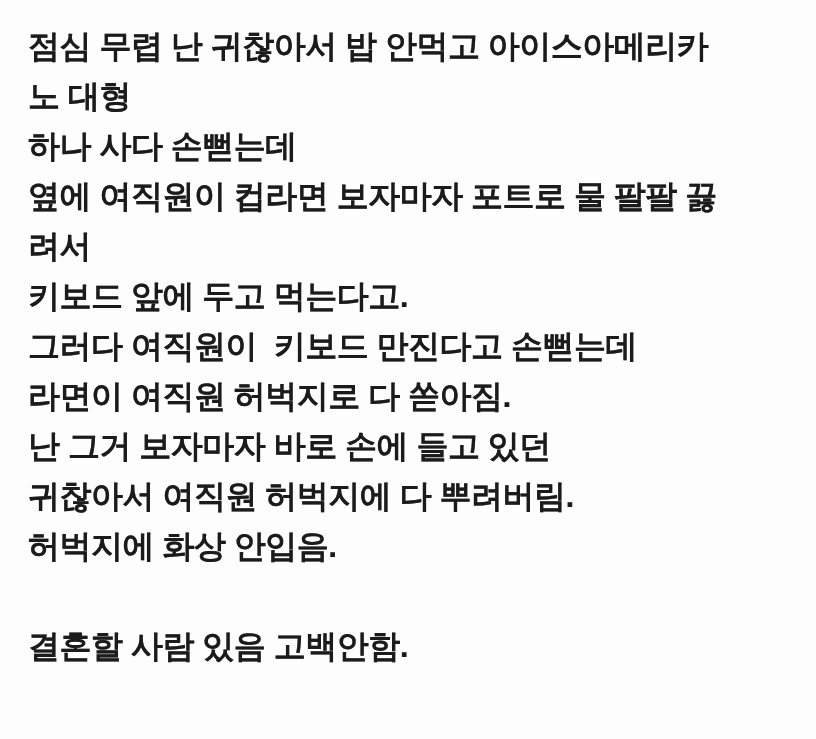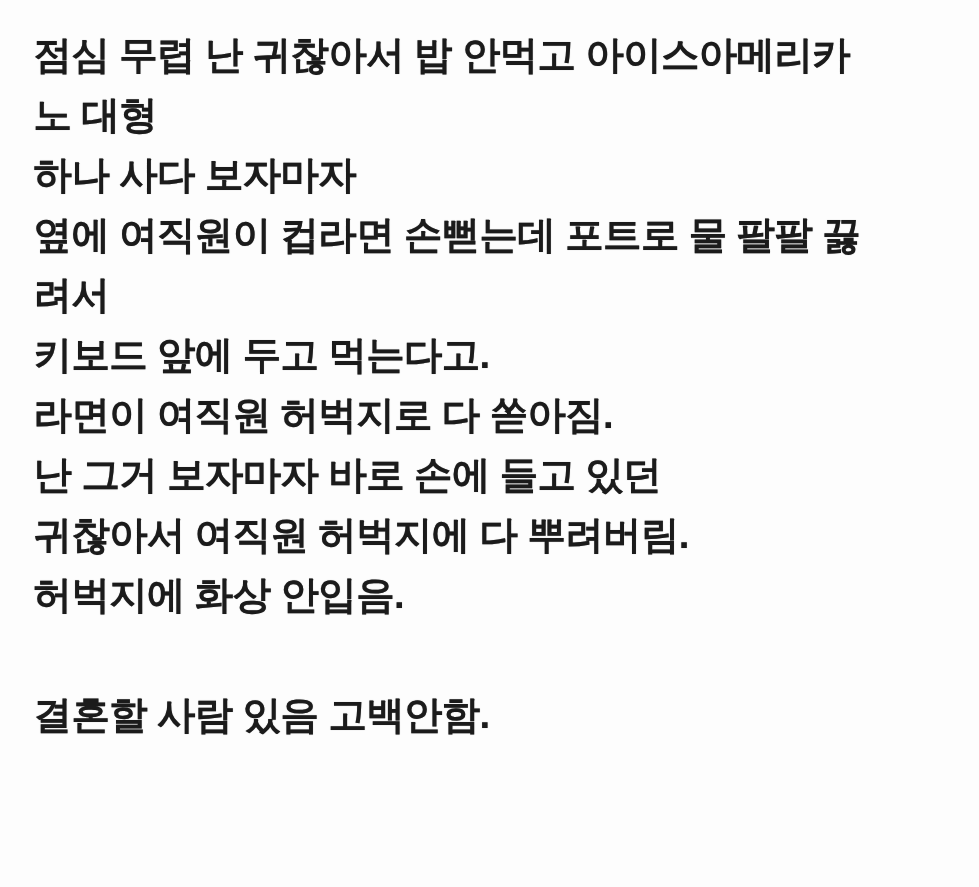--- a/index.html
+++ b/index.html
@@ -33,23 +33,24 @@
     
     text-shadow: 0 0 0.6px rgba(20, 20, 20, 0.55);
   }
 </style>
 </head>
 <body>
 
 <div class="page">
   <div class="post-body">
     <div class="line">점심 무렵 난 귀찮아서 밥 안먹고 아이스아메리카노 대형</div>
-    <div class="line">하나 사다 보자마자</div>
-    <div class="line">옆에 여직원이 컵라면 손뻗는데 포트로 물 팔팔 끓려서</div>
+    <div class="line">하나 사다 손뻗는데</div>
+    <div class="line">옆에 여직원이 컵라면 보자마자 포트로 물 팔팔 끓려서</div>
     <div class="line">키보드 앞에 두고 먹는다고.</div>
+    <div class="line">그러다 여직원이  키보드 만진다고 손뻗는데</div>
     <div class="line">라면이 여직원 허벅지로 다 쏟아짐.</div>
     <div class="line">난 그거 보자마자 바로 손에 들고 있던</div>
     <div class="line">귀찮아서 여직원 허벅지에 다 뿌려버림.</div>
     <div class="line">허벅지에 화상 안입음.</div>
     <div class="line"></div>
     <div class="line">결혼할 사람 있음 고백안함.</div>
   </div>
 </div>
 
 </body></html>

